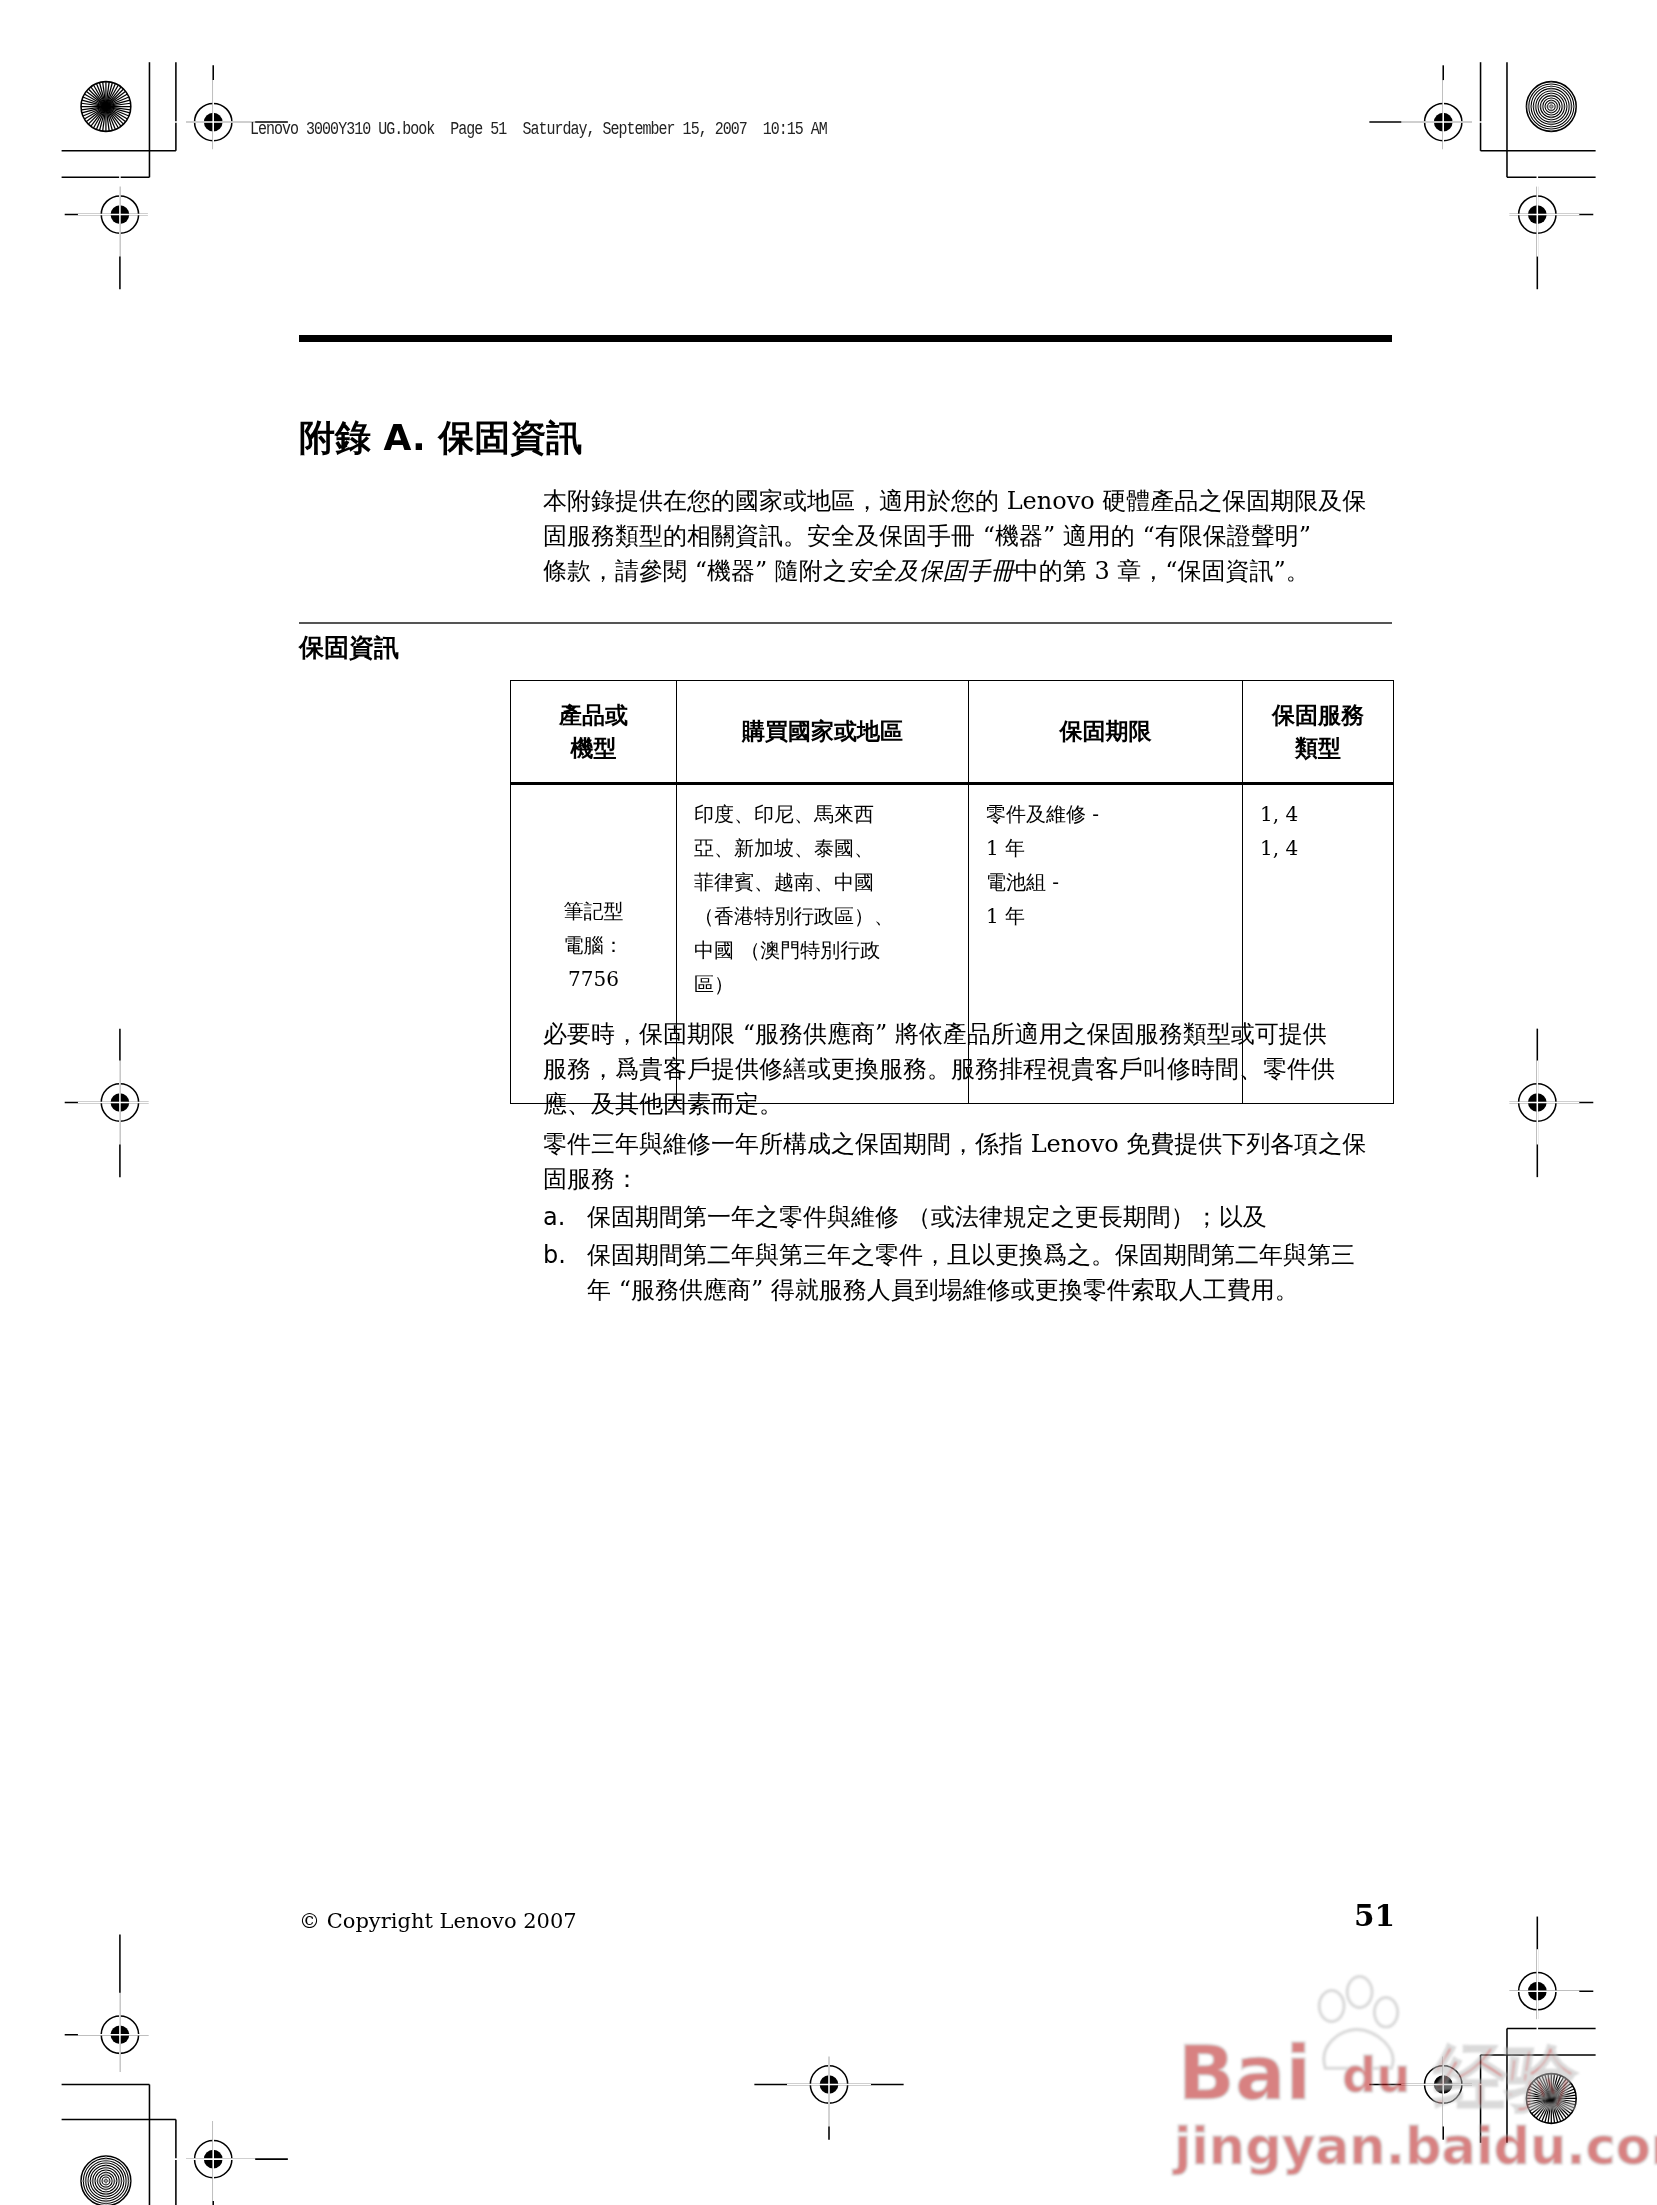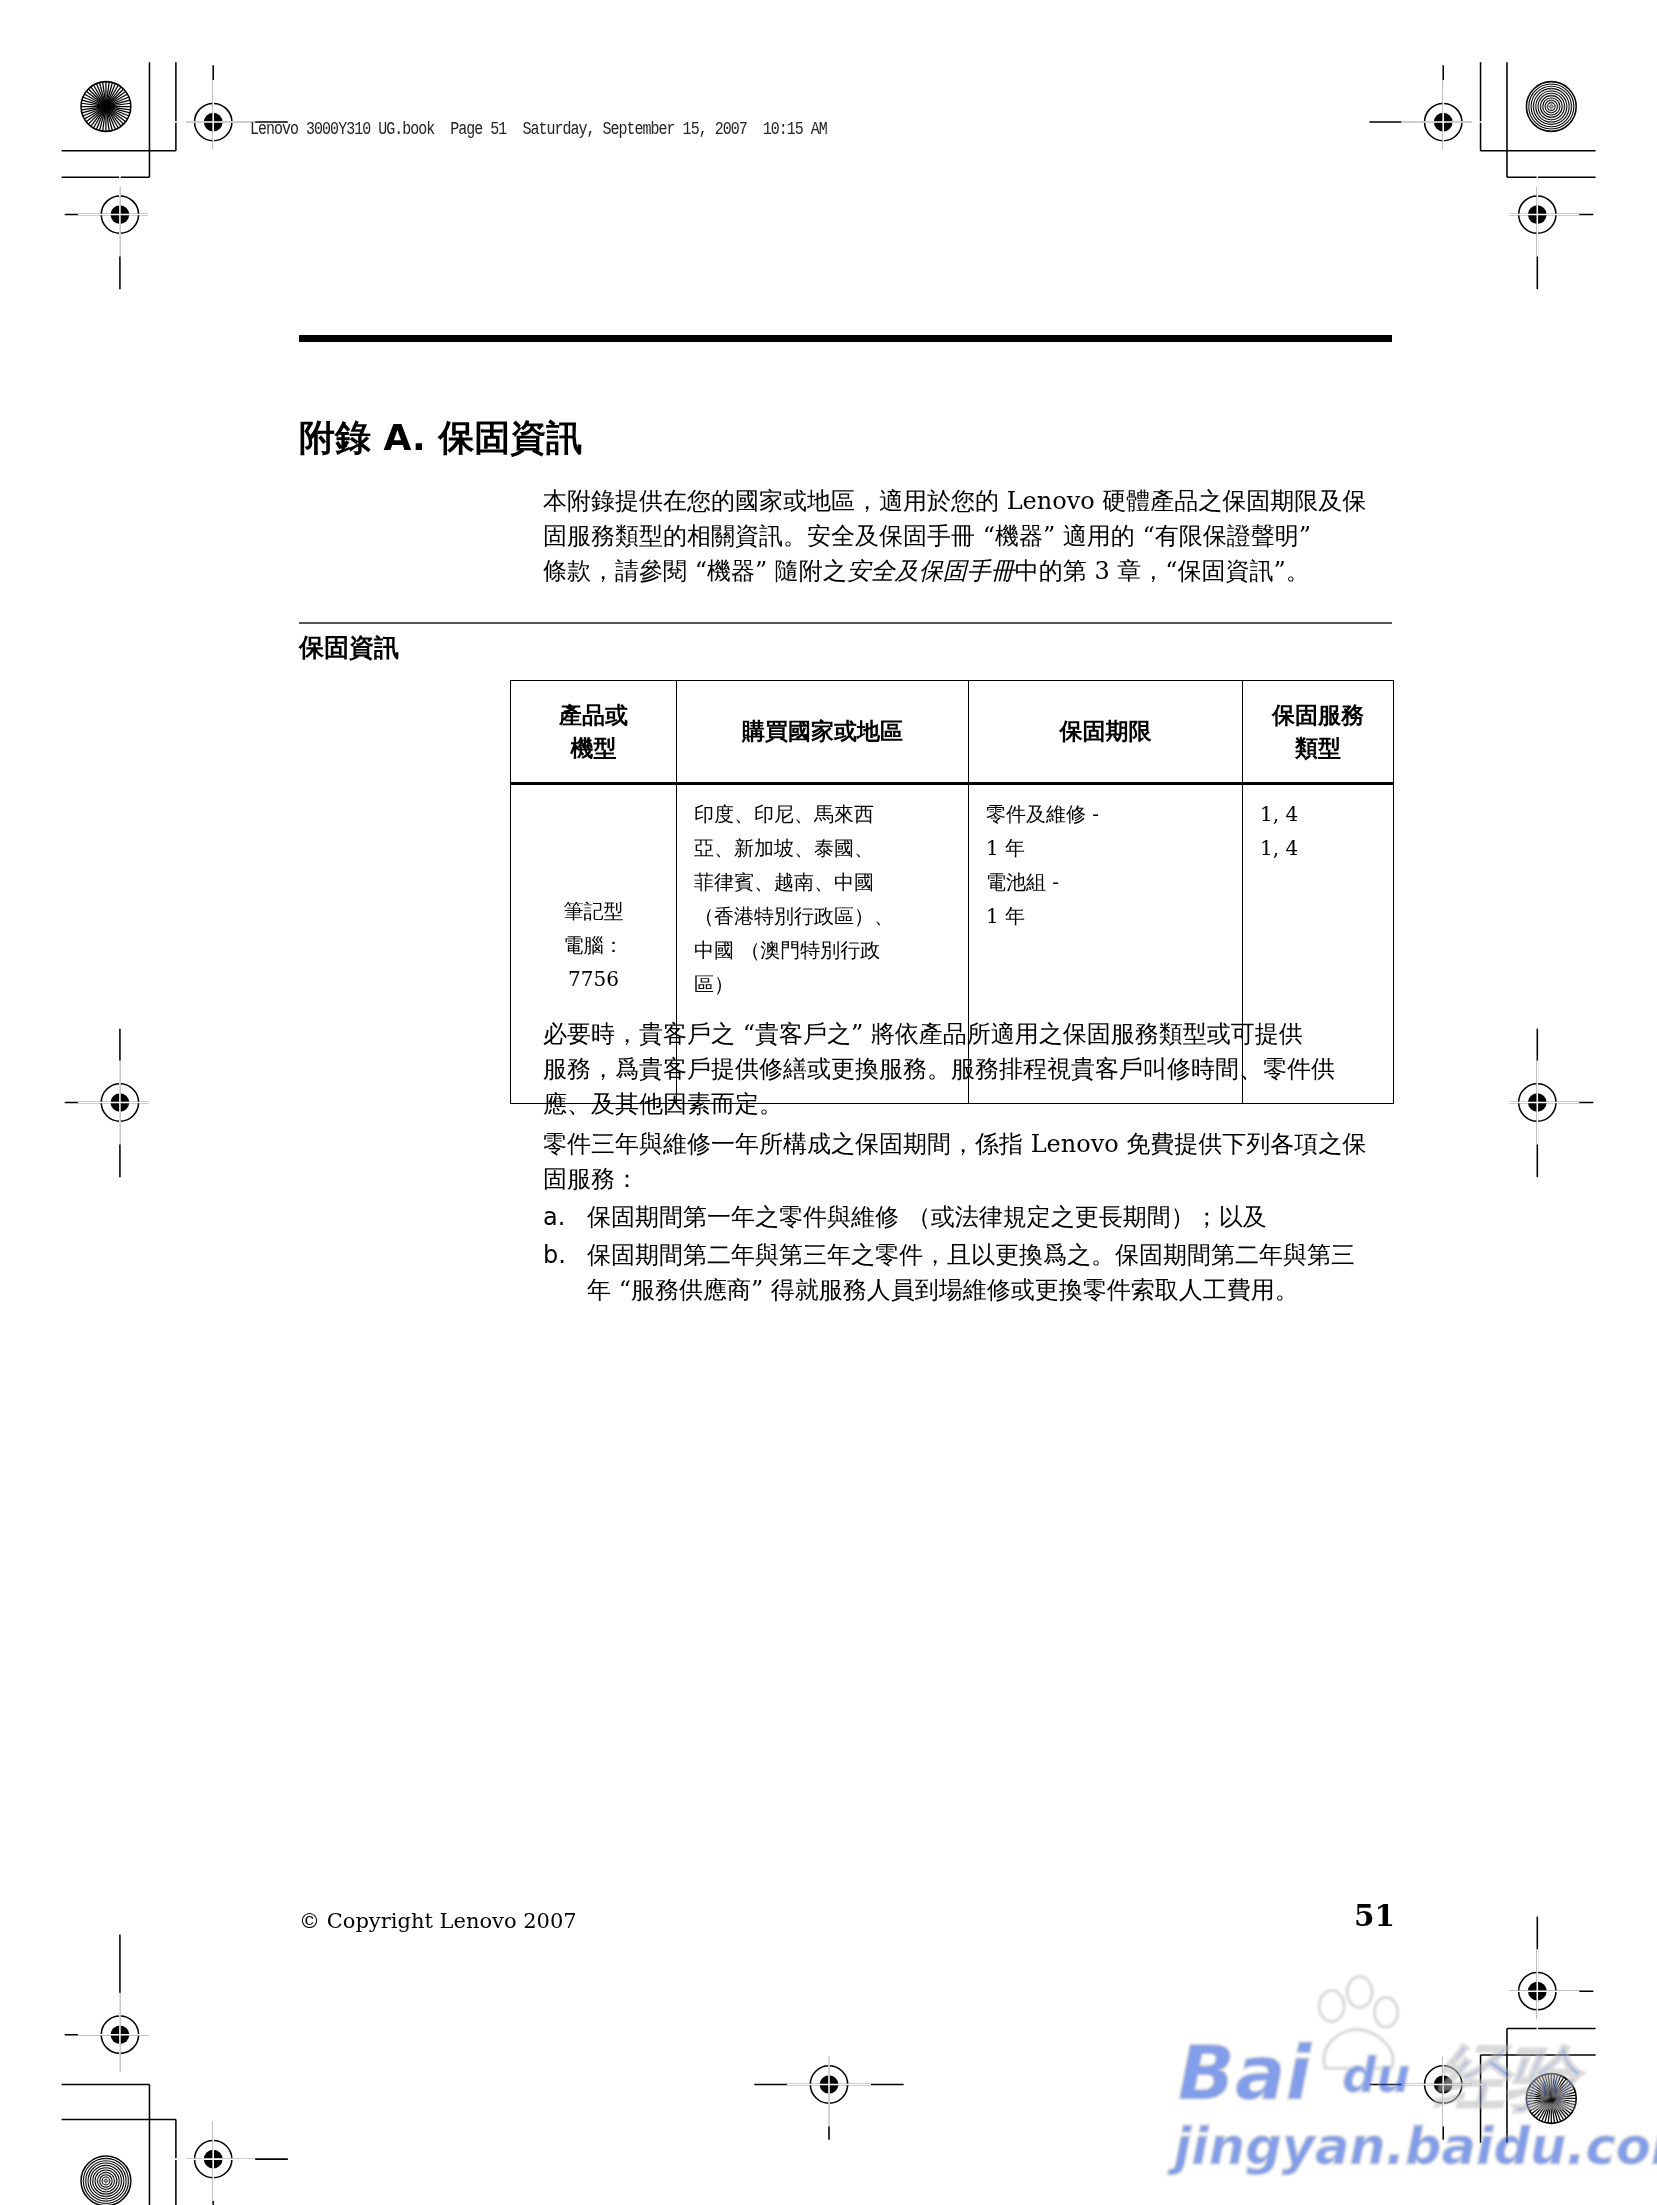--- a/index.html
+++ b/index.html
@@ -20,21 +20,21 @@
   table.warranty td { font-family: "DejaVu Serif", serif; font-size: 20px; line-height: 34px; vertical-align: top; padding: 12.4px 7.8px 11px 17px; }
   table.warranty tr.head-row th { border-bottom: 3.1px solid #000; }
   table.warranty td.c-product { text-align: center; vertical-align: middle; padding-left: 7.8px; }
   .cell-line { display: block; white-space: nowrap; }
   ol.items { list-style: none; margin: 0; padding: 0; }
   ol.items li { position: relative; padding-left: 44px; }
   ol.items li .marker { position: absolute; left: 0; top: 0; font-family: "DejaVu Sans", sans-serif; }
   .footer-copy { position: absolute; left: 299px; top: 1907px; font-family: "DejaVu Serif", serif; font-size: 21px; line-height: 28px; }
   .footer-page { position: absolute; left: 1353px; top: 1897px; width: 42px; text-align: right; font-family: "DejaVu Serif", serif; font-weight: bold; font-size: 29.5px; line-height: 37px; }
   .watermark { position: absolute; left: 1170px; top: 1975px; width: 435px; height: 233px; opacity: 0.55; filter: blur(0.9px); }
-  .wm-text { position: absolute; font-family: "DejaVu Sans", sans-serif; font-weight: bold; color: #1d4ed8; -webkit-text-stroke: 1.6px #bdbdbd; white-space: nowrap; font-style: italic; }
+  .wm-text { position: absolute; font-family: "DejaVu Sans", sans-serif; font-weight: bold; color: #b91c1c; -webkit-text-stroke: 1.6px #bdbdbd; white-space: nowrap; }
 </style>
 </head>
 <body>
 
 <svg class="marks" viewBox="0 0 2132 2836" xmlns="http://www.w3.org/2000/svg">
   <defs>
     <g id="reg">
       <circle r="24" fill="none" stroke="#000" stroke-width="2"></circle>
       <circle r="12" fill="#000"></circle>
       <line x1="-54" y1="0" x2="54" y2="0" stroke="#fff" stroke-width="2"></line>
@@ -212,21 +212,21 @@
     </td>
     <td>
       <span class="cell-line">1, 4</span>
       <span class="cell-line">1, 4</span>
     </td>
   </tr>
 </tbody>
   </table>
 
 <div class="para" style="top:1017px">
-  <span class="line">必要時，貴客戶之 “貴客戶之” 將依產品所適用之保固服務類型或可提供</span>
+  <span class="line">必要時，保固期限 “服務供應商” 將依產品所適用之保固服務類型或可提供</span>
   <span class="line">服務，爲貴客戶提供修繕或更換服務。服務排程視貴客戶叫修時間、零件供</span>
   <span class="line">應、及其他因素而定。</span>
 </div>
 
 <div class="para" style="top:1127px">
   <span class="line">零件三年與維修一年所構成之保固期間，係指 Lenovo 免費提供下列各項之保</span>
   <span class="line">固服務：</span>
 </div>
 
 <div class="para" style="top:1200px">

